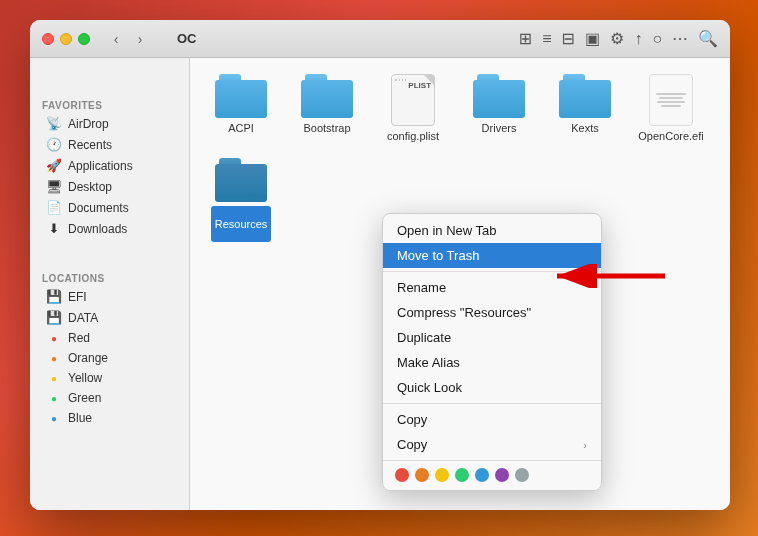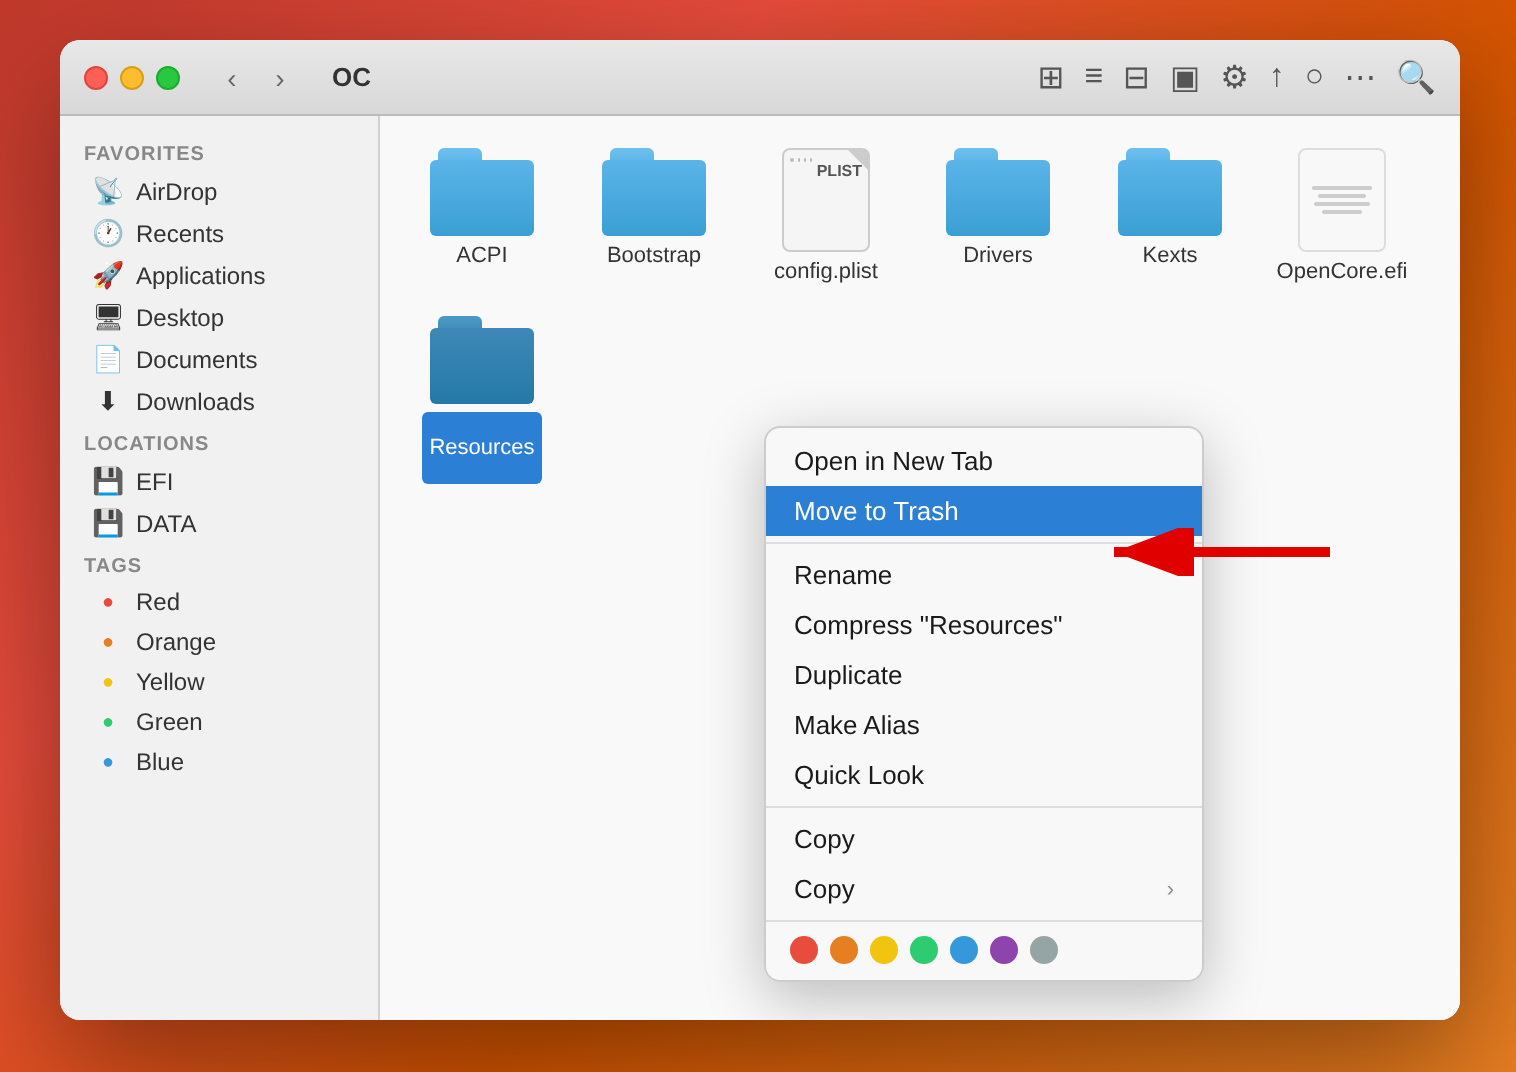--- a/index.html
+++ b/index.html
@@ -64,21 +64,21 @@
       height: 20px;
       display: flex;
       align-items: center;
       justify-content: center;
       color: #666;
       font-size: 14px;
       cursor: pointer;
     }
 
     .window-title {
-      margin-left: 8px;
+      margin-left: 19px;
       font-size: 13px;
       font-weight: 600;
       color: #333;
     }
 
     .toolbar-right {
       margin-left: auto;
       display: flex;
       gap: 10px;
       align-items: center;
@@ -107,20 +107,21 @@
       flex-shrink: 0;
     }
 
     .sidebar-section-label {
       font-size: 10px;
       font-weight: 700;
       color: #888;
       text-transform: uppercase;
       padding: 6px 12px 2px 12px;
       letter-spacing: 0.5px;
+      margin-top: 28px;
     }
 
     .sidebar-item {
       display: flex;
       align-items: center;
       gap: 6px;
       padding: 3px 12px;
       font-size: 12px;
       color: #333;
       cursor: pointer;
@@ -391,21 +392,20 @@
       <div class="sidebar-section-label">Locations</div>
       <div class="sidebar-item">
         <span class="sidebar-icon">💾</span>
         <span>EFI</span>
       </div>
       <div class="sidebar-item">
         <span class="sidebar-icon">💾</span>
         <span>DATA</span>
       </div>
 
-      <div class="sidebar-section-label">Tags</div>
       <div class="sidebar-item">
         <span class="sidebar-icon" style="color:#e74c3c; font-size:10px;">●</span>
         <span>Red</span>
       </div>
       <div class="sidebar-item">
         <span class="sidebar-icon" style="color:#e67e22; font-size:10px;">●</span>
         <span>Orange</span>
       </div>
       <div class="sidebar-item">
         <span class="sidebar-icon" style="color:#f1c40f; font-size:10px;">●</span>

